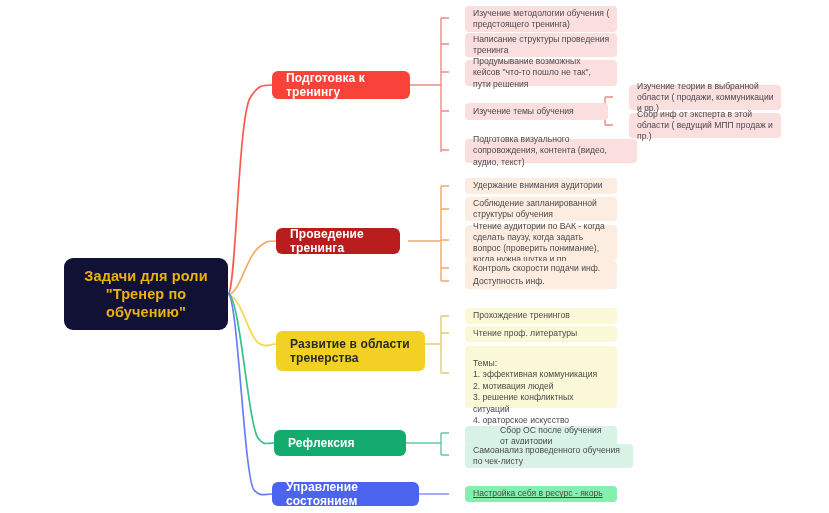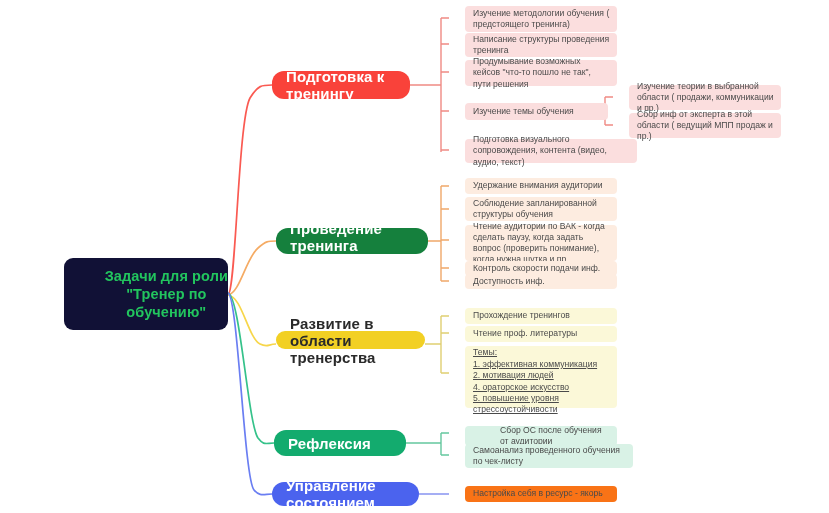--- a/index.html
+++ b/index.html
@@ -28,55 +28,55 @@
     pointer-events: none;
   }
   .node {
     position: absolute;
     box-sizing: border-box;
   }
   
   .root {
     background: #111136;
     border-radius: 9px;
-    color: #22c55e;
+    color: #eab308;
     font-weight: bold;
     font-size: 14.5px;
     line-height: 18px;
     text-align: center;
     display: flex;
     align-items: center;
-    justify-content: flex-end;
+    justify-content: center;
     letter-spacing: 0.1px;
   }
   
   .l1 {
-    border-radius: 12px;
+    border-radius: 6px;
     color: #ffffff;
     font-weight: bold;
-    font-size: 15px;
+    font-size: 12px;
     display: flex;
     align-items: center;
     padding-left: 14px;
     letter-spacing: 0.1px;
   }
   
   .l2, .l3 {
     border-radius: 4px;
     font-size: 8.6px;
     line-height: 11.2px;
     color: #4a4a4a;
     display: flex;
     align-items: center;
     padding: 3px 7px 3px 8px;
     box-sizing: border-box;
     margin-left: 16px;
   }
   .l2 span, .l3 span { display: block; }
-  .l2.list { align-items: center; padding-top: 12px; text-decoration: underline; }
+  .l2.list { align-items: flex-start; padding-top: 12px; }
   .l2.list span { line-height: 11.4px; }
 </style>
 </head>
 <body>
 
 <div id="mindmap">
 
   <svg id="edges" viewBox="0 0 829 513" width="829" height="513" xmlns="http://www.w3.org/2000/svg">
 
     <path d="M228,295 C236,292 238,120 250,98 C258,85 262,85 272,85" fill="none" stroke="#fa5a52" stroke-width="1.7"></path>
@@ -132,55 +132,56 @@
     <span>Подготовка визуального сопровождения, контента (видео, аудио, текст)</span>
   </div>
 
   <div class="node l3" style="left:613px; top:85px; width:152px; height:25px; background:#fbdede;">
     <span>Изучение теории в выбранной области ( продажи, коммуникации и пр.)</span>
   </div>
   <div class="node l3" style="left:613px; top:113px; width:152px; height:25px; background:#fbdede;">
     <span>Сбор инф от эксперта в этой области ( ведущий МПП продаж и пр.)</span>
   </div>
 
-  <div class="node l1" style="left:276px; top:228px; width:152px; height:26px; background:#15803d;align-items:flex-end;">
+  <div class="node l1" style="left:276px; top:228px; width:124px; height:26px; background:#b91c1c;">
     <span>Проведение тренинга</span>
   </div>
 
   <div class="node l2" style="left:449px; top:178px; width:152px; height:16px; background:#fdece0;">
     <span>Удержание внимания аудитории</span>
   </div>
   <div class="node l2" style="left:449px; top:197px; width:152px; height:24px; background:#fdece0;">
     <span>Соблюдение запланированной структуры обучения</span>
   </div>
   <div class="node l2" style="left:449px; top:225px; width:152px; height:36px; background:#fdece0;">
     <span>Чтение аудитории по ВАК - когда сделать паузу, когда задать вопрос (проверить понимание), когда нужна шутка и пр.</span>
   </div>
   <div class="node l2" style="left:449px; top:261px; width:152px; height:15px; background:#fdece0;">
     <span>Контроль скорости подачи инф.</span>
   </div>
   <div class="node l2" style="left:449px; top:274px; width:152px; height:15px; background:#fdece0;">
     <span>Доступность инф.</span>
   </div>
 
-  <div class="node l1" style="left:276px; top:331px; width:149px; height:18px; background:#f2d024; color:#2a2a2a;">
+  <div class="node l1" style="left:276px; top:331px; width:149px; height:40px; background:#f2d024; color:#2a2a2a;">
     <span>Развитие в области тренерства</span>
   </div>
 
   <div class="node l2" style="left:449px; top:308px; width:152px; height:16px; background:#fbf8d8;">
     <span>Прохождение тренингов</span>
   </div>
   <div class="node l2" style="left:449px; top:326px; width:152px; height:16px; background:#fbf8d8;">
     <span>Чтение проф. литературы</span>
   </div>
   <div class="node l2 list" style="left:449px; top:346px; width:152px; height:62px; background:#fbf8d8;">
     <div>
       <span>Темы:</span>
       <span>1. эффективная коммуникация</span>
       <span>2. мотивация людей</span>
+      <span>3. решение конфликтных ситуаций</span>
       <span>4. ораторское искусство</span>
       <span>5. повышение уровня</span>
       <span>стрессоустойчивости</span>
     </div>
   </div>
 
   <div class="node l1" style="left:274px; top:430px; width:132px; height:26px; background:#13ab6e;">
     <span>Рефлексия</span>
   </div>
 
@@ -188,17 +189,17 @@
     <span>Сбор ОС после обучения от аудитории</span>
   </div>
   <div class="node l2" style="left:449px; top:444px; width:168px; height:24px; background:#d9f2e6;">
     <span>Самоанализ проведенного обучения по чек-листу</span>
   </div>
 
   <div class="node l1" style="left:272px; top:482px; width:147px; height:24px; background:#4b63ee;">
     <span>Управление состоянием</span>
   </div>
 
-  <div class="node l2" style="left:449px; top:486px; width:152px; height:16px; background:#f97316;">
+  <div class="node l2" style="left:449px; top:486px; width:152px; height:16px; background:#86efac;text-decoration:underline;">
     <span>Настройка себя в ресурс - якорь</span>
   </div>
 
 </div>
 
 </body></html>

